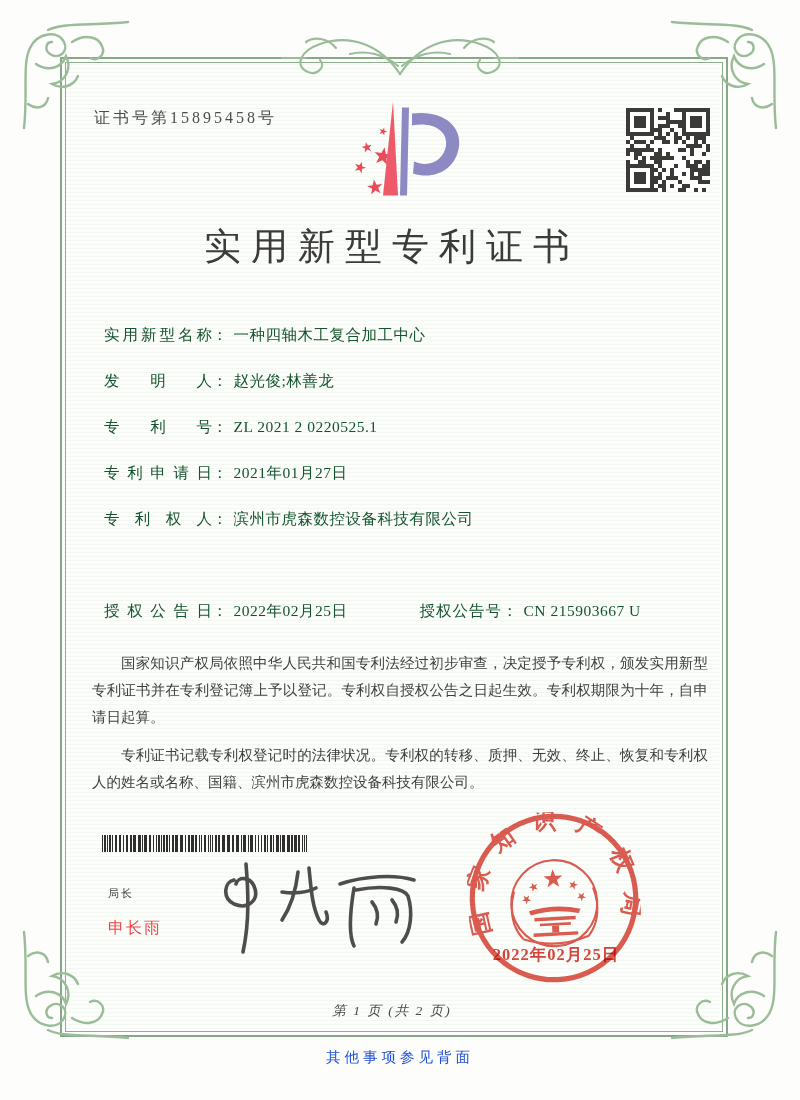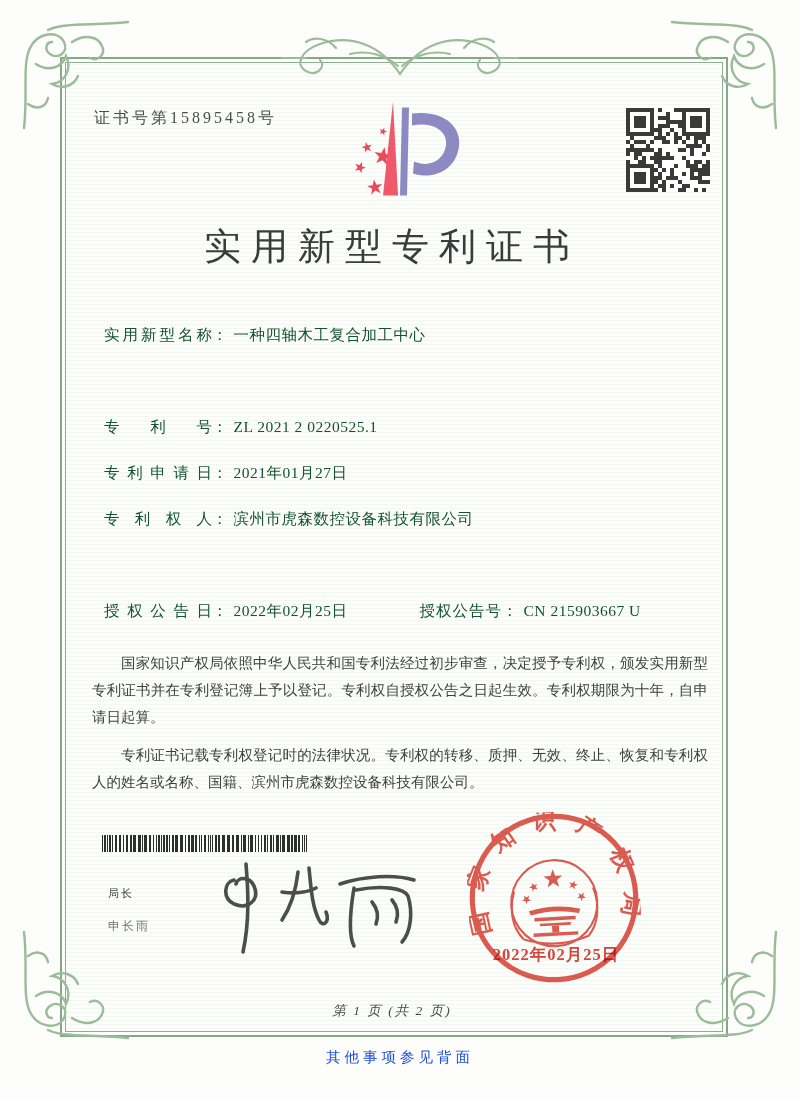--- a/index.html
+++ b/index.html
@@ -29,21 +29,21 @@
   .row .colon{display:inline-block;margin-right:6px;}
   .row .val{letter-spacing:.5px;}
   .row .val-fixed{display:inline-block;width:186px;}
   
   .legal{position:absolute;left:92px;top:638px;width:616px;}
   .legal p{margin:12px 0 3px 0;text-indent:2em;line-height:1.85;font-size:14.5px;
            text-align:justify;color:#3e3e3e;}
   
   .barcode{position:absolute;left:102px;top:835px;width:210px;height:17px;}
   .sig-title{position:absolute;left:108px;top:886px;font-size:11px;letter-spacing:2px;color:#3c3c3c;}
-  .sig-name{position:absolute;left:108px;top:918px;font-size:12px;letter-spacing:2px;color:#737373;}
+  .sig-name{position:absolute;left:108px;top:918px;font-size:16px;letter-spacing:2px;color:#ef4444;}
   .sig-hand{position:absolute;left:212px;top:854px;width:210px;height:104px;}
   .seal{position:absolute;left:468px;top:812px;width:172px;height:172px;
         mix-blend-mode:multiply;opacity:.9;transform:rotate(-3deg);}
   .seal-date{position:absolute;left:478px;top:944px;width:156px;text-align:center;
         font-size:16.5px;font-weight:600;letter-spacing:1px;color:#d9453c;mix-blend-mode:multiply;}
   .page-num{position:absolute;left:60px;top:1002px;width:664px;text-align:center;
         font-size:13.5px;letter-spacing:2px;color:#494949;font-style:italic;}
   .back-note{position:absolute;left:0;top:1048px;width:800px;text-align:center;
         font-size:14.5px;letter-spacing:4px;color:#1d4ed8;}
 </style>
@@ -341,20 +341,23 @@
           <rect x="68" y="80" width="4" height="4"></rect>
           <rect x="76" y="80" width="4" height="4"></rect>
         </g>
       </svg></div>
 
   <div class="doc-title">实用新型专利证书</div>
 
   <div class="row" style="top:325px">
     <span class="lbl">实用新型名称</span><span class="colon">：</span><span class="val">一种四轴木工复合加工中心</span>
   </div>
+  <div class="row" style="top:371px">
+    <span class="lbl">发明人</span><span class="colon">：</span><span class="val">赵光俊;林善龙</span>
+  </div>
   <div class="row" style="top:417px">
     <span class="lbl">专利号</span><span class="colon">：</span><span class="val">ZL 2021 2 0220525.1</span>
   </div>
   <div class="row" style="top:463px">
     <span class="lbl">专利申请日</span><span class="colon">：</span><span class="val">2021年01月27日</span>
   </div>
   <div class="row" style="top:509px">
     <span class="lbl">专利权人</span><span class="colon">：</span><span class="val">滨州市虎森数控设备科技有限公司</span>
   </div>
   <div class="row" style="top:601px">

